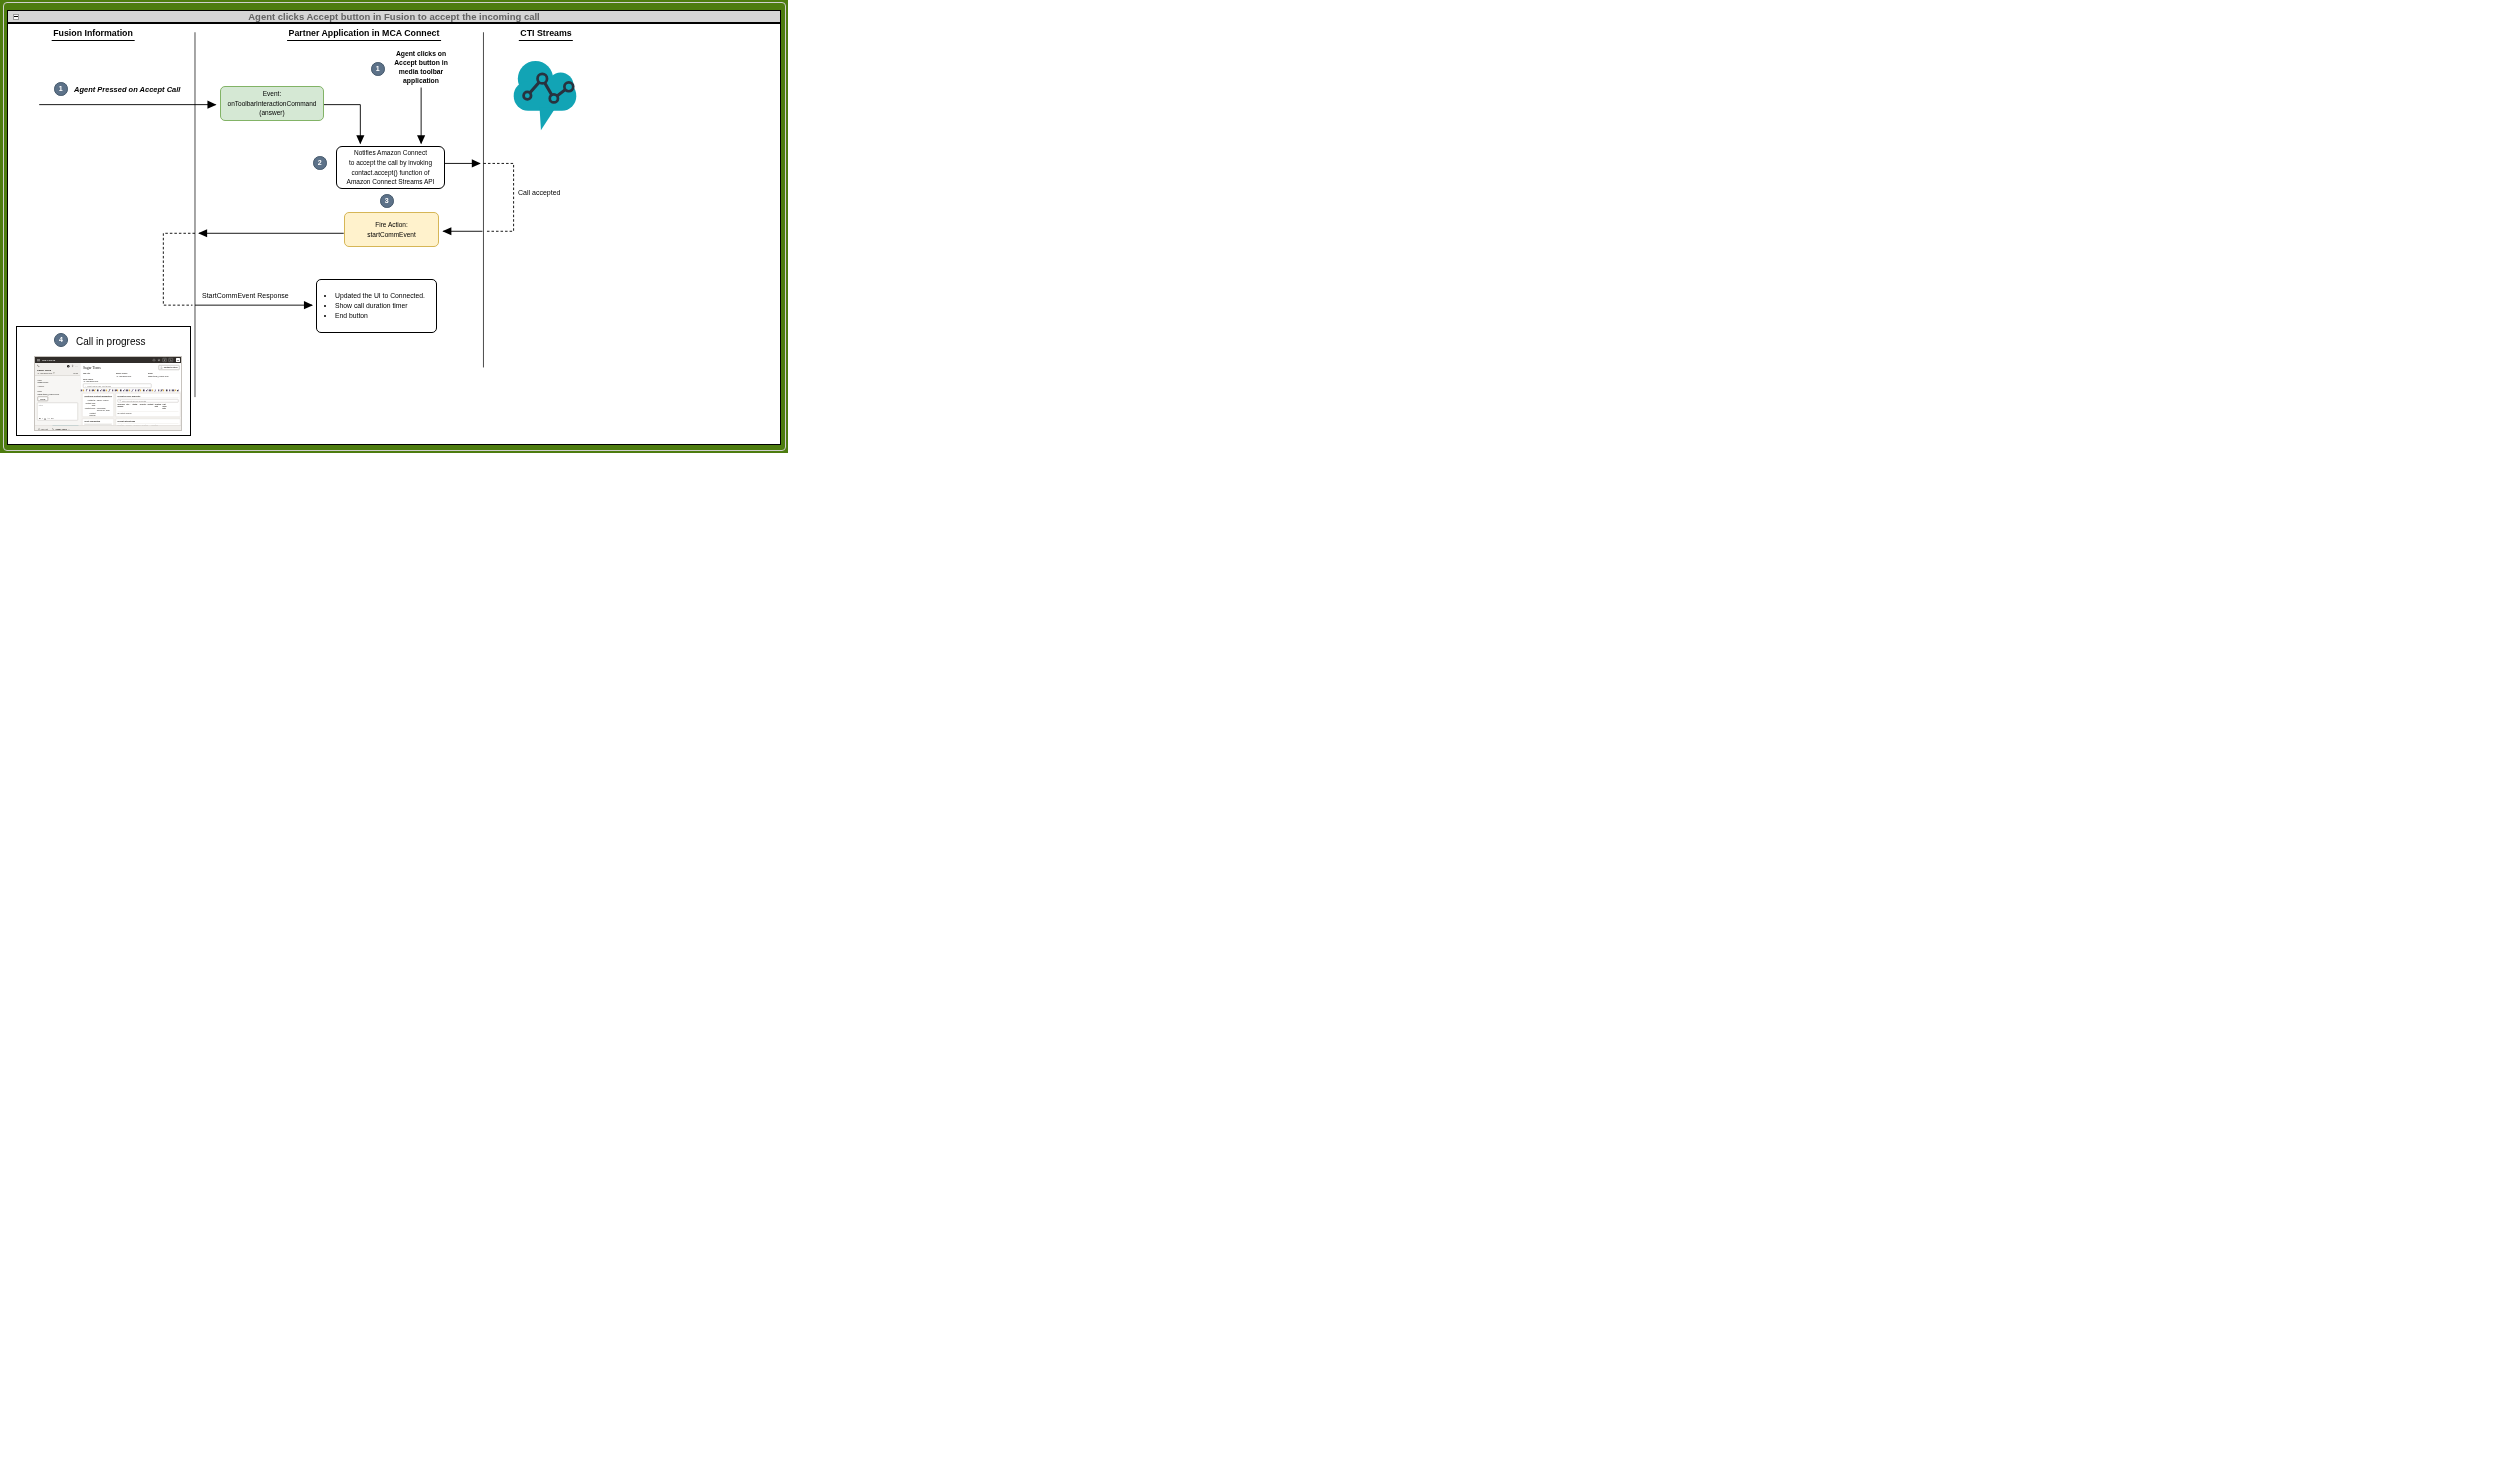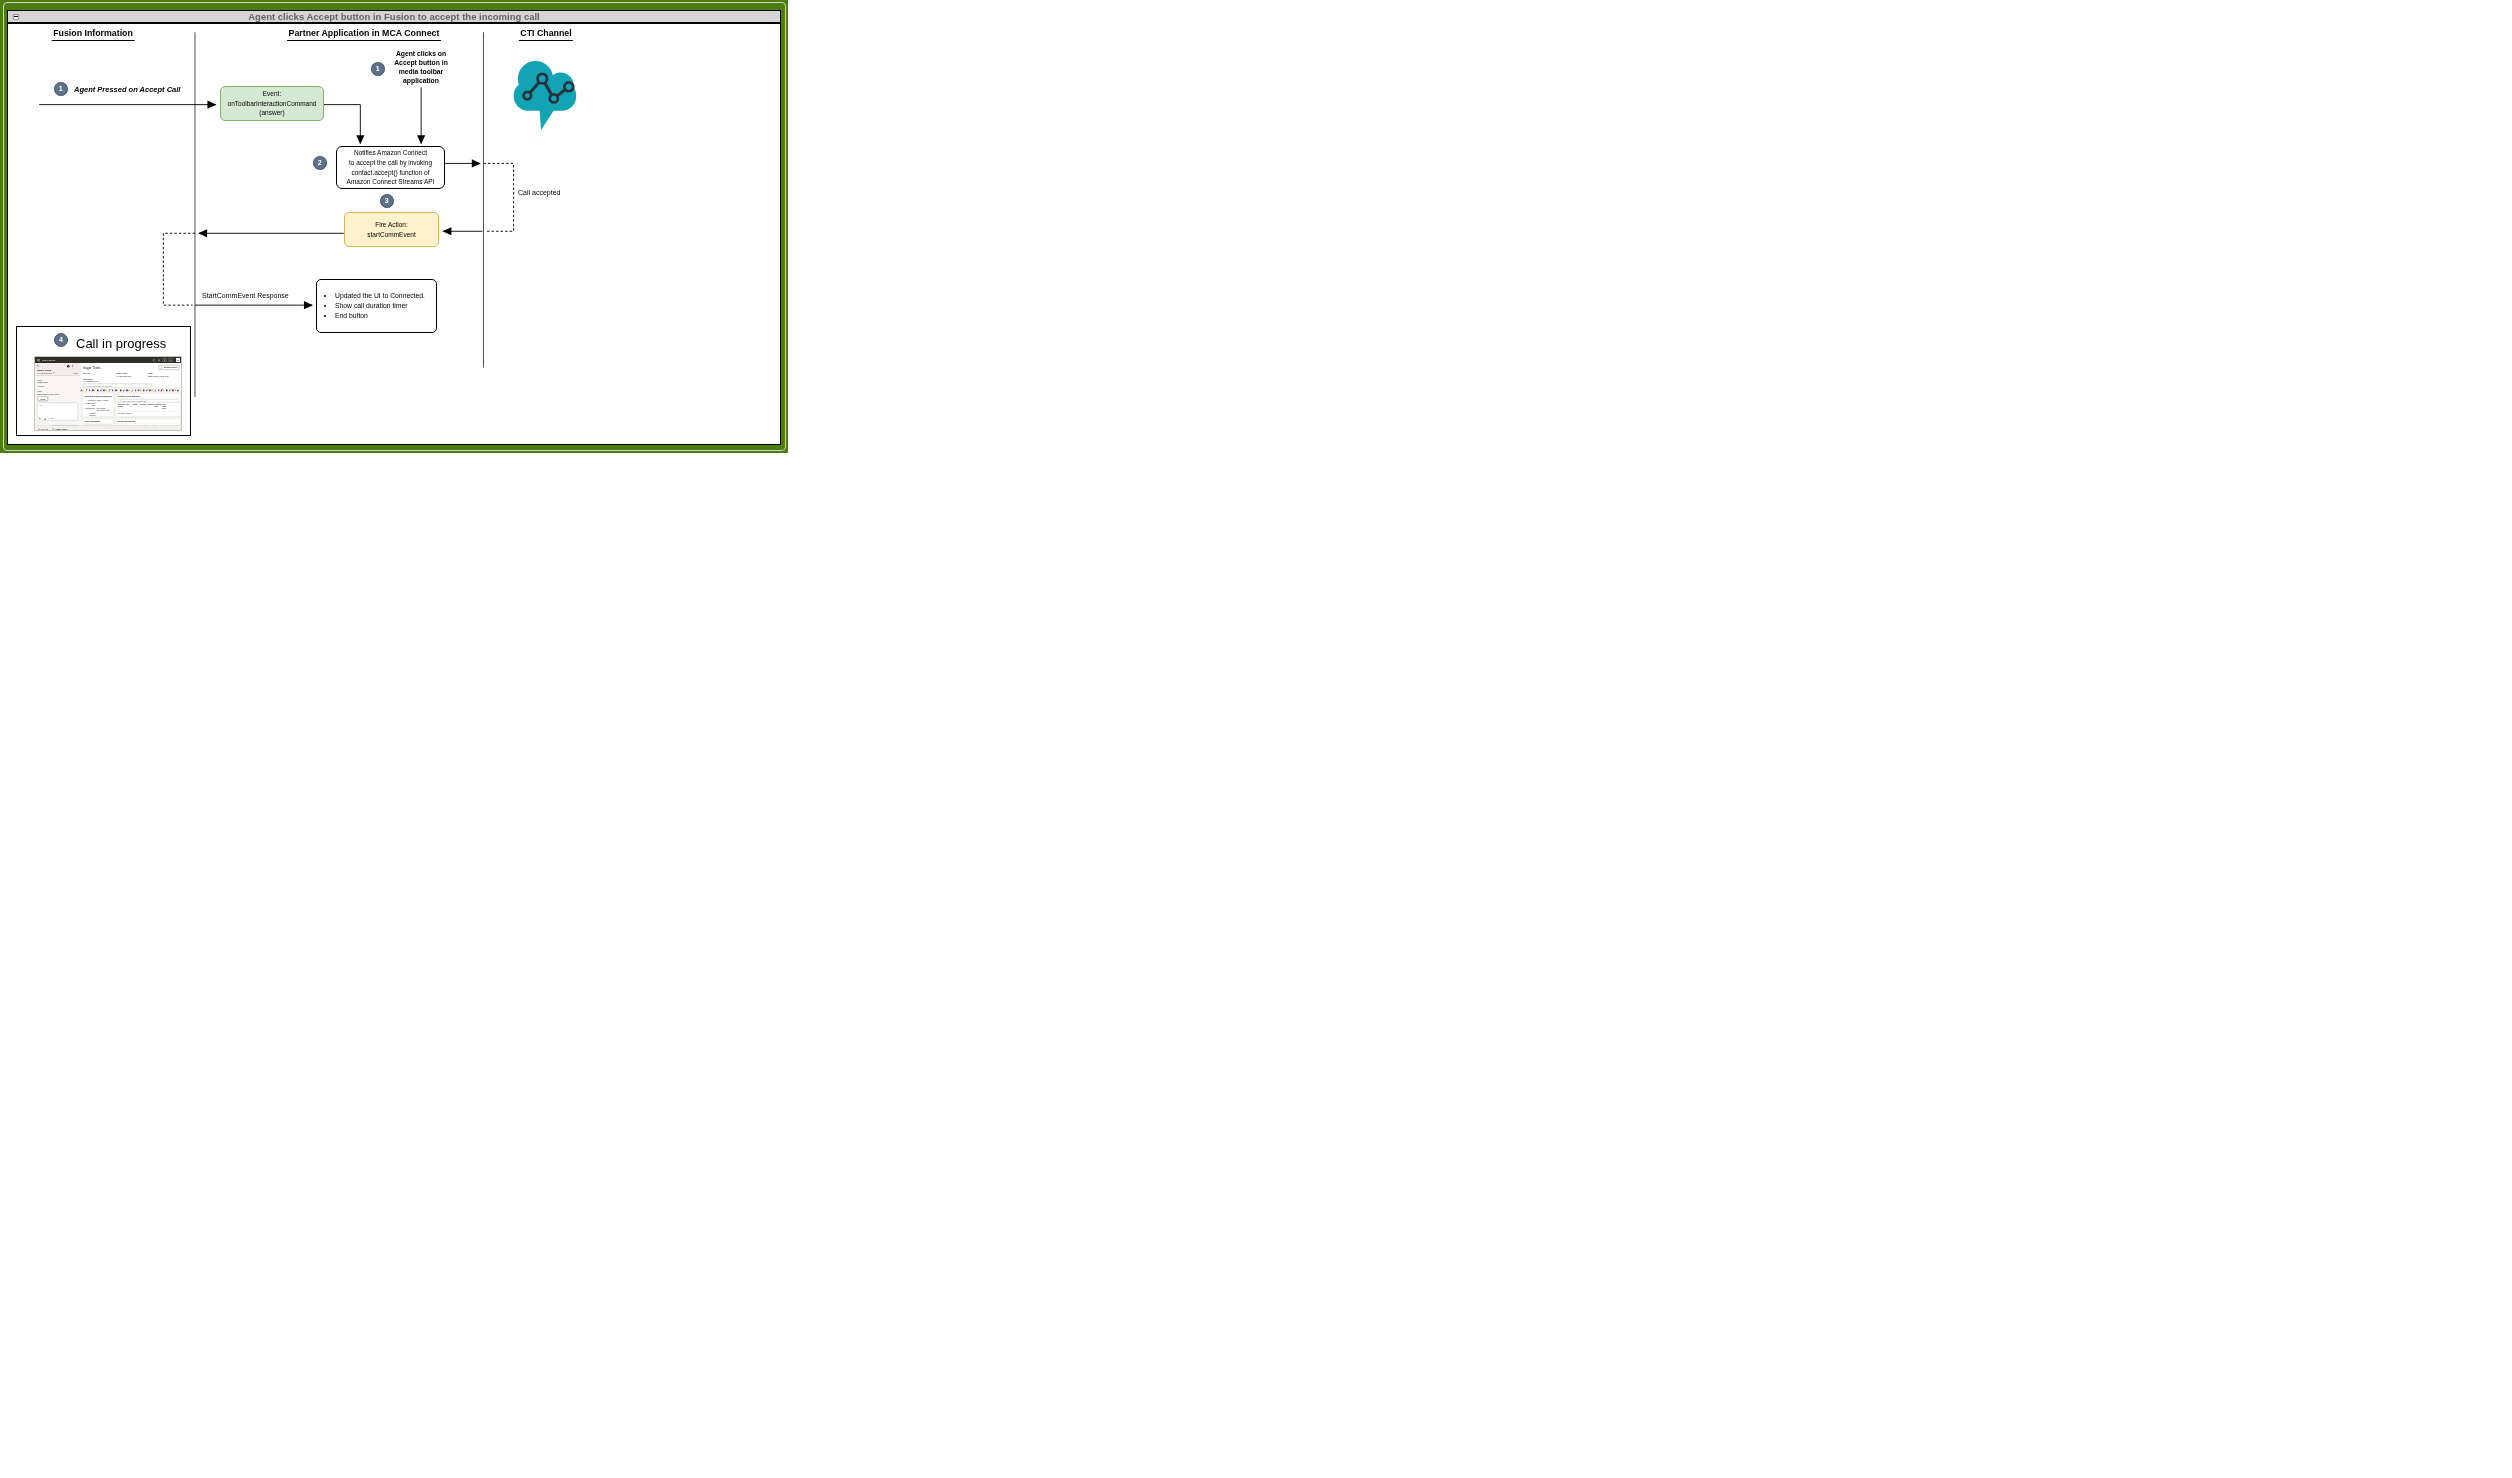--- a/index.html
+++ b/index.html
@@ -49,21 +49,21 @@
   .notify-box{left:336px;top:146px;width:109px;height:43px;border:1px solid #000;border-radius:6px;}
   .fire-box{left:344px;top:212px;width:95px;height:35px;background:var(--yellow-fill);
     border:1px solid var(--yellow-border);border-radius:5px;}
   .result-box{left:316px;top:279px;width:121px;height:54px;border:1.5px solid #000;border-radius:5px;
     align-items:flex-start;justify-content:center;text-align:left;font-size:6.8px;}
   .result-box ul{list-style:disc;margin-left:18px;margin-right:4px;line-height:1.45;}
 
   .cloud-wrap{position:absolute;left:511px;top:58px;width:68px;height:74px;z-index:2;}
 
   .cip-frame{position:absolute;left:16px;top:326px;width:175px;height:110px;border:1px solid #000;background:#fff;z-index:2;}
-  .cip-label{position:absolute;left:59px;top:8.5px;font-size:13px;}
+  .cip-label{position:absolute;left:59px;top:8.5px;font-size:10px;}
   .cip-badge{position:absolute;left:37px;top:5.5px;width:14px;height:14px;border-radius:50%;background:var(--badge-fill);
     border:1px solid var(--badge-border);color:#fff;font-weight:bold;font-size:7px;display:flex;align-items:center;justify-content:center;}
 
   
   .shot{position:absolute;left:16.6px;top:29px;width:148px;height:75px;border:0.5px solid #c7c3be;overflow:hidden;background:#fff;}
   .shot-inner{width:294px;height:150px;transform:scale(0.5);transform-origin:0 0;position:relative;
     font-family:"Liberation Sans",sans-serif;color:#33302c;}
   .sh-topbar{position:absolute;left:0;top:0;right:0;height:12px;background:var(--topbar-bg);
     display:flex;align-items:center;padding:0 4px;gap:4px;color:#fff;}
   .sh-brand{font-size:5px;font-weight:bold;letter-spacing:1px;color:#fff;}
@@ -146,21 +146,21 @@
 
   <div class="titlebar">
     <div class="collapse-btn">
         <span></span>
       </div>
     <div class="title">Agent clicks Accept button in Fusion to accept the incoming call</div>
   </div>
 
   <div class="lane-label" style="left:93px;top:28px;">Fusion Information</div>
   <div class="lane-label" style="left:364px;top:28px;">Partner Application in MCA Connect</div>
-  <div class="lane-label" style="left:546px;top:28px;">CTI Channel</div>
+  <div class="lane-label" style="left:546px;top:28px;">CTI Streams</div>
 
   <svg class="overlay" width="788" height="453" viewBox="0 0 1568 901">
     <defs>
       <marker id="arr" markerWidth="12" markerHeight="12" refX="10" refY="6" orient="auto">
         <path d="M1,1.5 L11,6 L1,10.5 Z" fill="#000"></path>
       </marker>
     </defs>
     <line x1="388" y1="64" x2="388" y2="790" stroke="#000" stroke-width="1.4"></line>
     <line x1="962" y1="64" x2="962" y2="731" stroke="#000" stroke-width="1.4"></line>
     <path d="M78,208 H429" stroke="#000" stroke-width="1.8" fill="none" marker-end="url(#arr)"></path>

